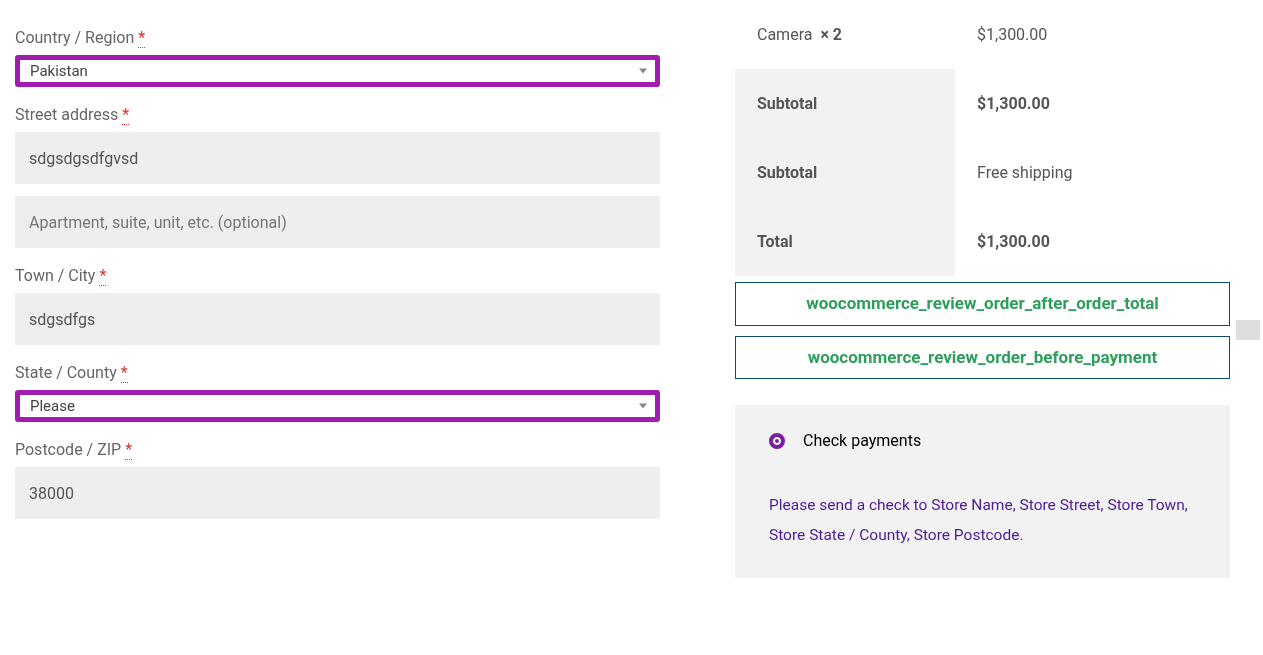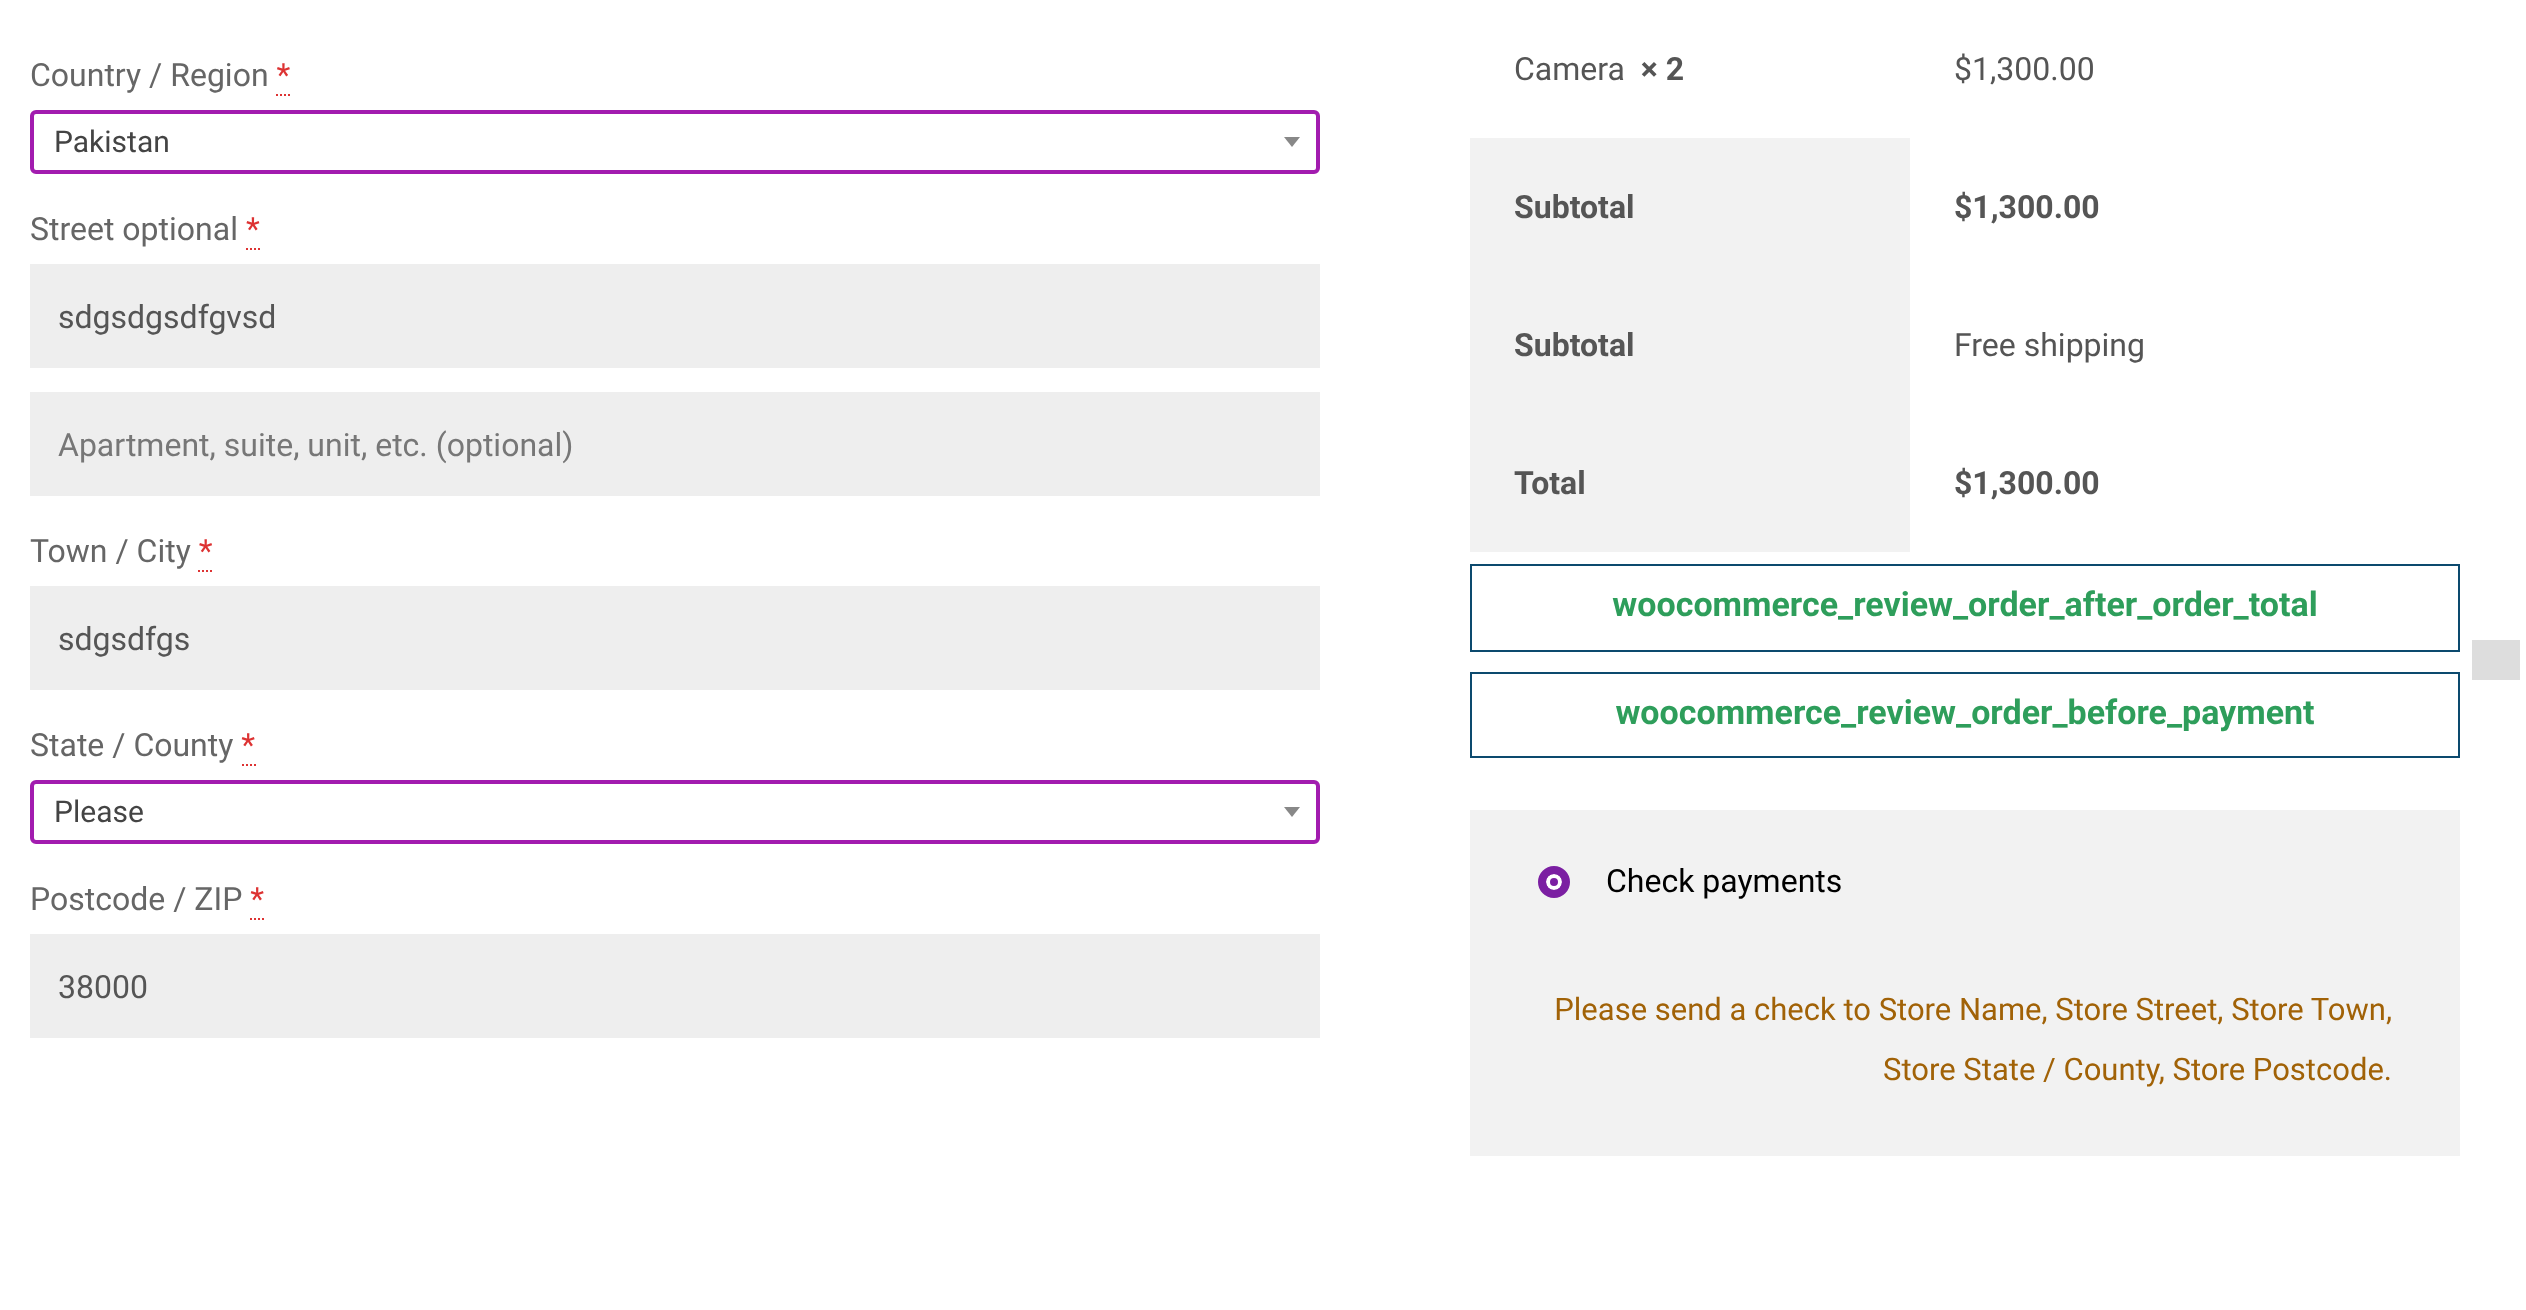--- a/index.html
+++ b/index.html
@@ -36,21 +36,21 @@
     font-size: 16px;
     margin-bottom: 8px;
   }
   .required {
     color: #d33;
     text-decoration: none;
     border-bottom: 1px dotted #d33;
   }
   .select-wrap {
     position: relative;
-    border: 2px solid #a21caf;
+    border: 5px solid #a21caf;
     border-radius: 3px;
     background: #fff;
     height: 32px;
     display: flex;
     align-items: center;
     padding: 0 10px;
   }
   .select-wrap .select-text {
     color: #444;
     font-size: 15px;
@@ -131,24 +131,23 @@
   }
   .radio {
     width: 16px; height: 16px;
     border-radius: 50%;
     border: 4px solid #7b1fa2;
     background: #7b1fa2;
     box-shadow: inset 0 0 0 2px #fff;
   }
   .payment-method span { color: #000000; font-size: 16px; }
   .payment-desc {
-    color: #a16207;
+    color: #4c1d95;
     font-size: 15.5px;
     line-height: 1.95;
-    text-align: right;
   }
 </style>
 </head>
 <body>
 
 <div class="container">
 
   <div class="left-col">
 
     <div class="field">
@@ -157,21 +156,21 @@
         <span class="required">*</span>
       </label>
       <div class="select-wrap">
         <span class="select-text">Pakistan</span>
         <span class="caret"></span>
       </div>
     </div>
 
     <div class="field field-double">
       <label>
-        <span>Street optional</span>
+        <span>Street address</span>
         <span class="required">*</span>
       </label>
       <input class="text-input spacer-input" type="text" value="sdgsdgsdfgvsd" style="">
       <input class="text-input" type="text" placeholder="Apartment, suite, unit, etc. (optional)" style="">
     </div>
 
     <div class="field" style="margin-top:18px">
       <label>
         <span>Town / City</span>
         <span class="required">*</span>

